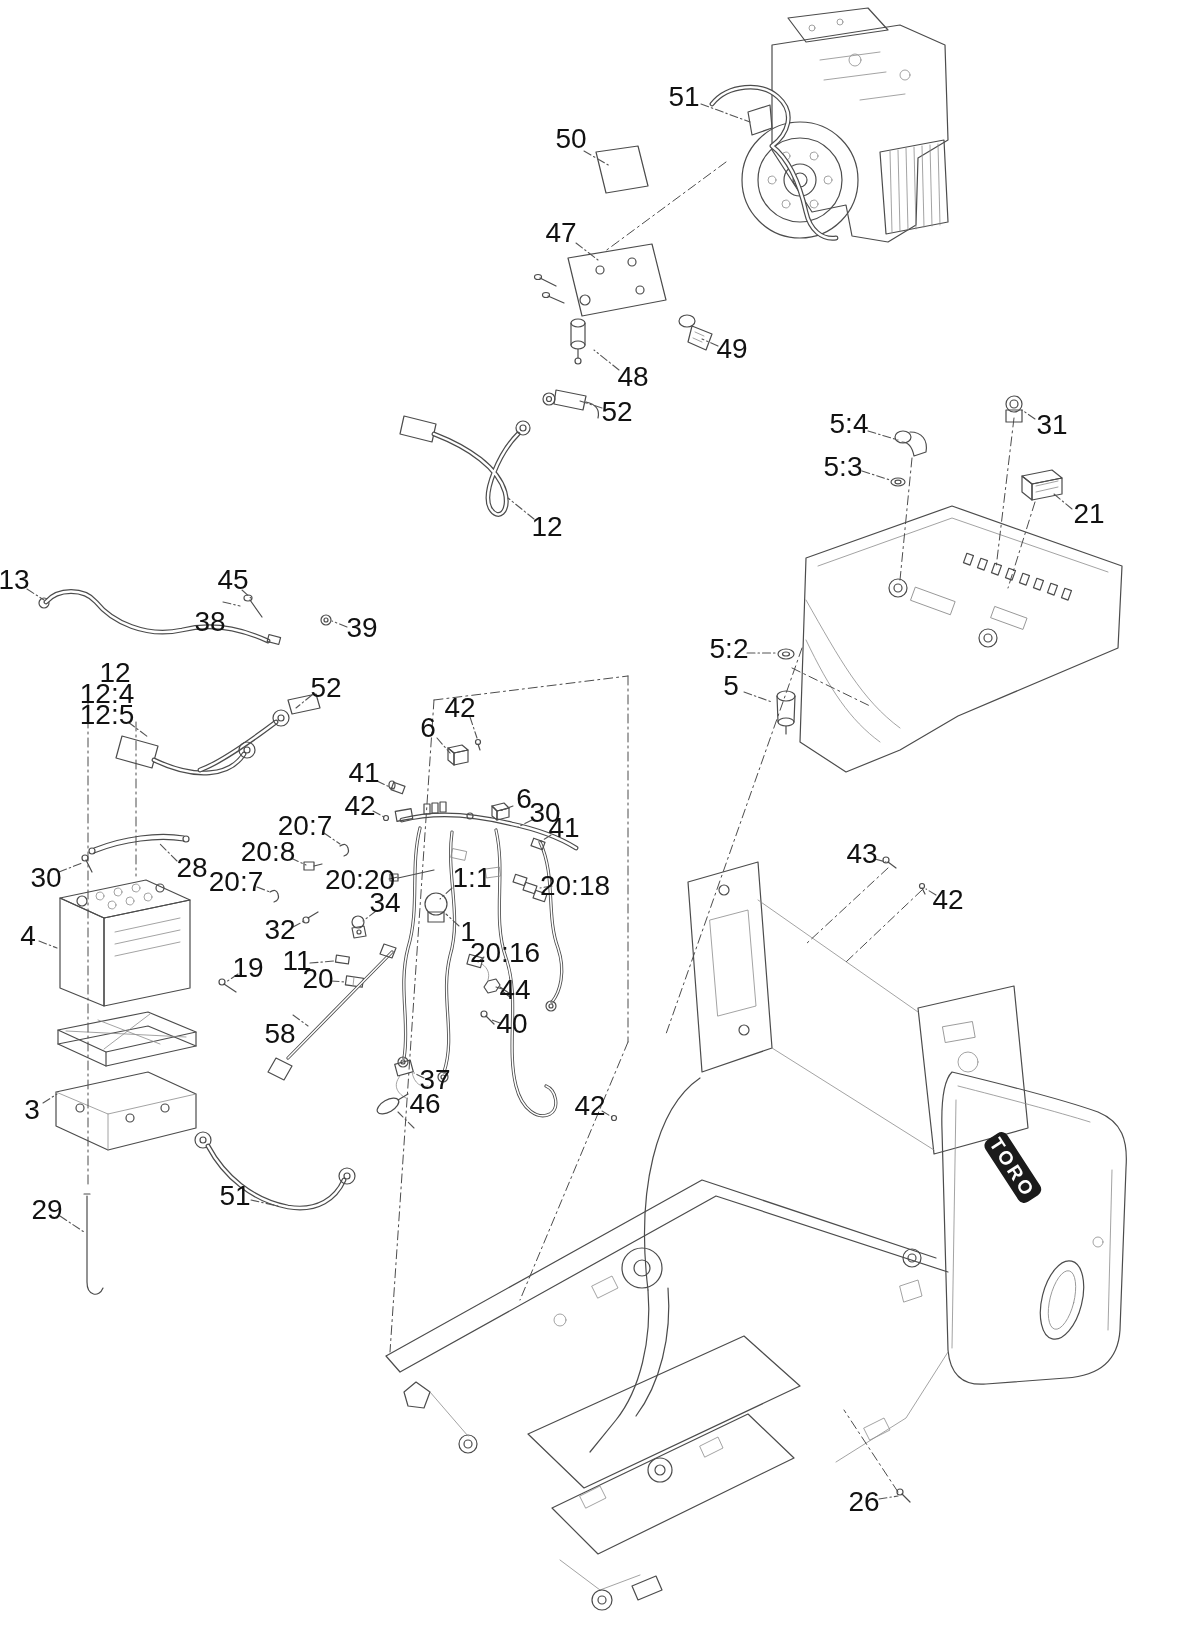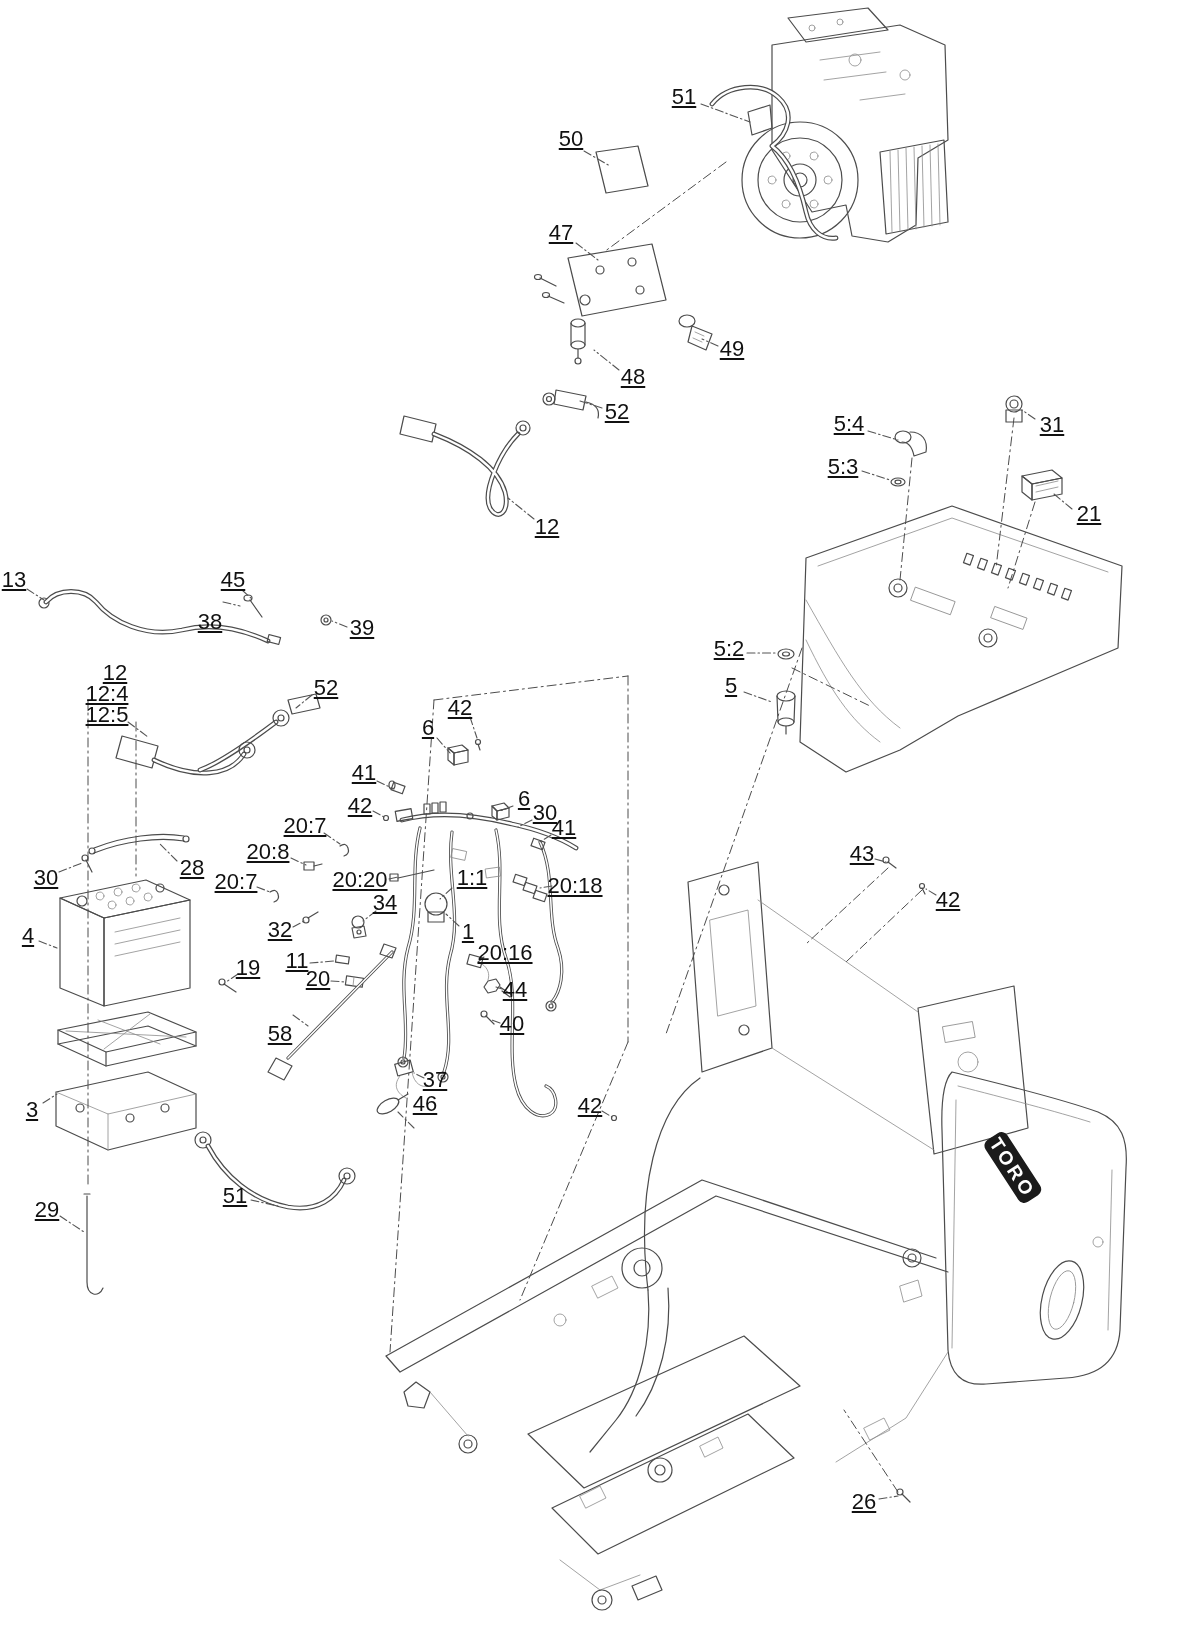--- a/index.html
+++ b/index.html
@@ -1,21 +1,21 @@
 <!DOCTYPE html>
 <html><head>
 <meta charset="utf-8">
 <style>
   html,body{margin:0;padding:0;background:#fff;}
   .stage{position:relative;width:1184px;height:1642px;background:#ffffff;overflow:hidden;
          font-family:"Liberation Sans",sans-serif;}
   .stage svg{position:absolute;left:0;top:0;}
   #callout-layer{position:absolute;left:0;top:0;width:100%;height:100%;pointer-events:none;}
-  .callout{position:absolute;transform:translate(-50%,-50%);font-size:22px;color:#111;
-           white-space:nowrap;line-height:1;text-decoration:underline;}
+  .callout{position:absolute;transform:translate(-50%,-50%);font-size:28px;color:#111;
+           white-space:nowrap;line-height:1;}
   
   svg *{fill:none;stroke:#4c4c4c;stroke-width:1.2;stroke-linejoin:round;stroke-linecap:round;}
   .lite{stroke:#8b8b8b;stroke-width:.8;}
   .cable-o{stroke-width:4.8;}
   .cable-i{stroke:#ffffff;stroke-width:2.4;}
   .thin-o{stroke-width:3.2;}
   .thin-i{stroke:#ffffff;stroke-width:1.5;}
   .dash{stroke-dasharray:9 4 2 4;stroke-width:1;}
   .leader{stroke:#555;stroke-width:1.1;stroke-dasharray:8 3 1.5 3;}
   .fill-dark{fill:#1b1b1b;stroke:none;}

